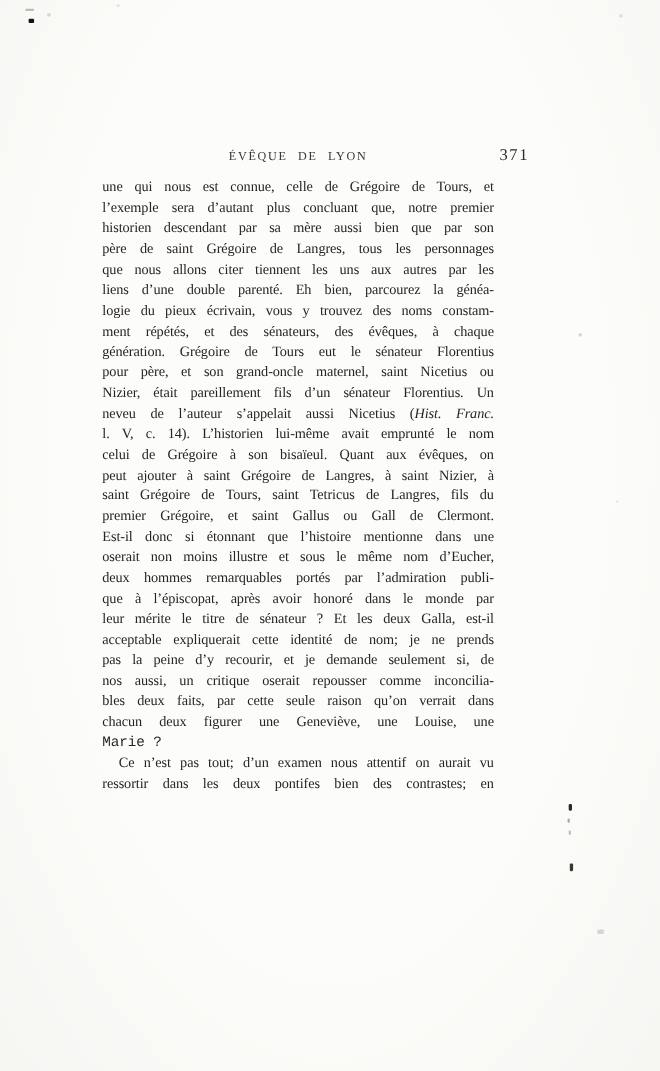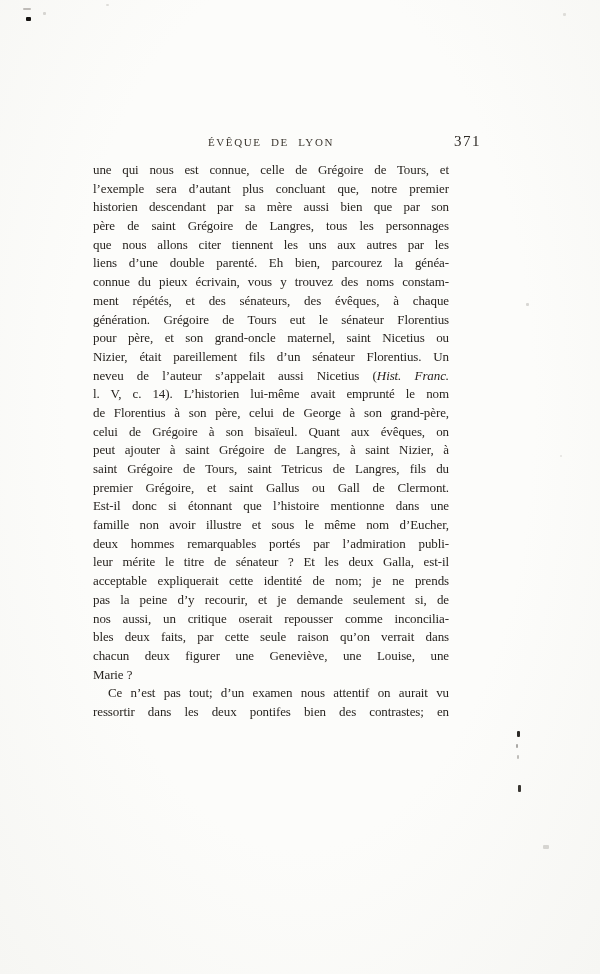--- a/index.html
+++ b/index.html
@@ -48,20 +48,21 @@
     text-rendering: optimizeLegibility;
   }
   .line {
     height: 18.7px;
     text-align: justify;
     text-align-last: justify;
     white-space: normal;
   }
   .line.para-end {
     text-align-last: left;
+    font-family: Liberation Mono, monospace;
   }
   .line.indented {
     text-indent: 15px;
   }
   .speck {
     position: absolute;
     border-radius: 1px;
   }
 </style>
 </head>
@@ -75,35 +76,35 @@
 
   <div class="folio">371</div>
 
   <div class="text-block">
       <div class="line">une qui nous est connue, celle de Grégoire de Tours, et</div>
       <div class="line">l’exemple sera d’autant plus concluant que, notre premier</div>
       <div class="line">historien descendant par sa mère aussi bien que par son</div>
       <div class="line">père de saint Grégoire de Langres, tous les personnages</div>
       <div class="line">que nous allons citer tiennent les uns aux autres par les</div>
       <div class="line">liens d’une double parenté. Eh bien, parcourez la généa-</div>
-      <div class="line">connue du pieux écrivain, vous y trouvez des noms constam-</div>
+      <div class="line">logie du pieux écrivain, vous y trouvez des noms constam-</div>
       <div class="line">ment répétés, et des sénateurs, des évêques, à chaque</div>
       <div class="line">génération. Grégoire de Tours eut le sénateur Florentius</div>
       <div class="line">pour père, et son grand-oncle maternel, saint Nicetius ou</div>
       <div class="line">Nizier, était pareillement fils d’un sénateur Florentius. Un</div>
       <div class="line">neveu de l’auteur s’appelait aussi Nicetius (<i>Hist. Franc.</i></div>
       <div class="line">l. V, c. 14). L’historien lui-même avait emprunté le nom</div>
-      <div class="line">de Florentius à son père, celui de George à son grand-père,</div>
       <div class="line">celui de Grégoire à son bisaïeul. Quant aux évêques, on</div>
       <div class="line">peut ajouter à saint Grégoire de Langres, à saint Nizier, à</div>
       <div class="line">saint Grégoire de Tours, saint Tetricus de Langres, fils du</div>
       <div class="line">premier Grégoire, et saint Gallus ou Gall de Clermont.</div>
       <div class="line">Est-il donc si étonnant que l’histoire mentionne dans une</div>
-      <div class="line">famille non avoir illustre et sous le même nom d’Eucher,</div>
+      <div class="line">oserait non moins illustre et sous le même nom d’Eucher,</div>
       <div class="line">deux hommes remarquables portés par l’admiration publi-</div>
+      <div class="line">que à l’épiscopat, après avoir honoré dans le monde par</div>
       <div class="line">leur mérite le titre de sénateur ? Et les deux Galla, est-il</div>
       <div class="line">acceptable expliquerait cette identité de nom; je ne prends</div>
       <div class="line">pas la peine d’y recourir, et je demande seulement si, de</div>
       <div class="line">nos aussi, un critique oserait repousser comme inconcilia-</div>
       <div class="line">bles deux faits, par cette seule raison qu’on verrait dans</div>
       <div class="line">chacun deux figurer une Geneviève, une Louise, une</div>
       <div class="line para-end">Marie ?</div>
       <div class="line indented">Ce n’est pas tout; d’un examen nous attentif on aurait vu</div>
       <div class="line">ressortir dans les deux pontifes bien des contrastes; en</div>
     </div>

